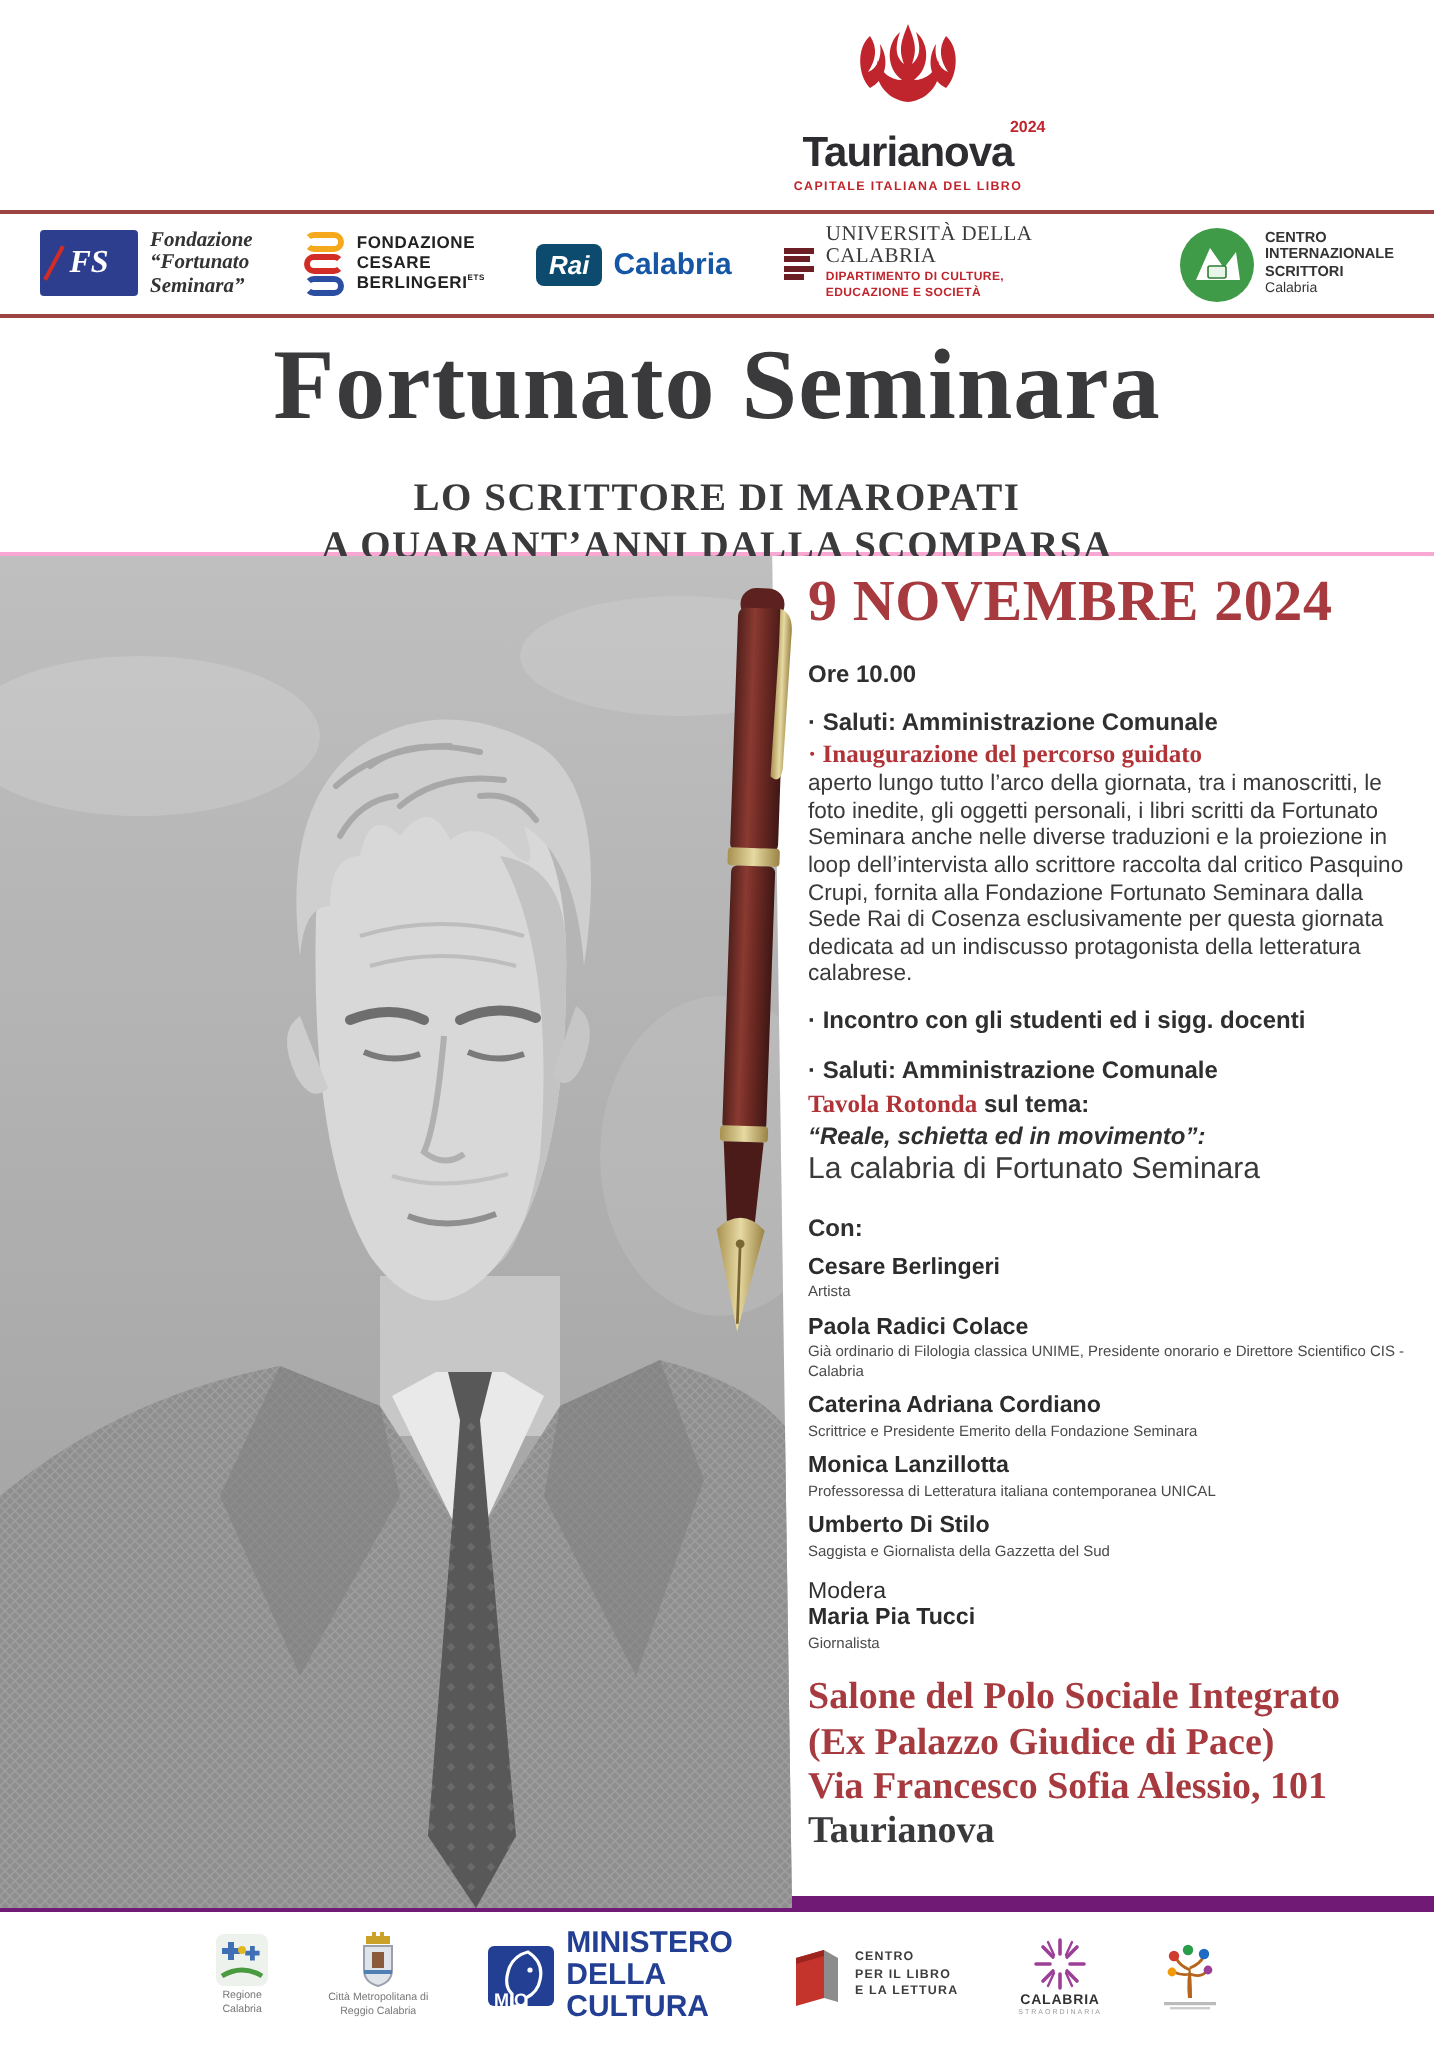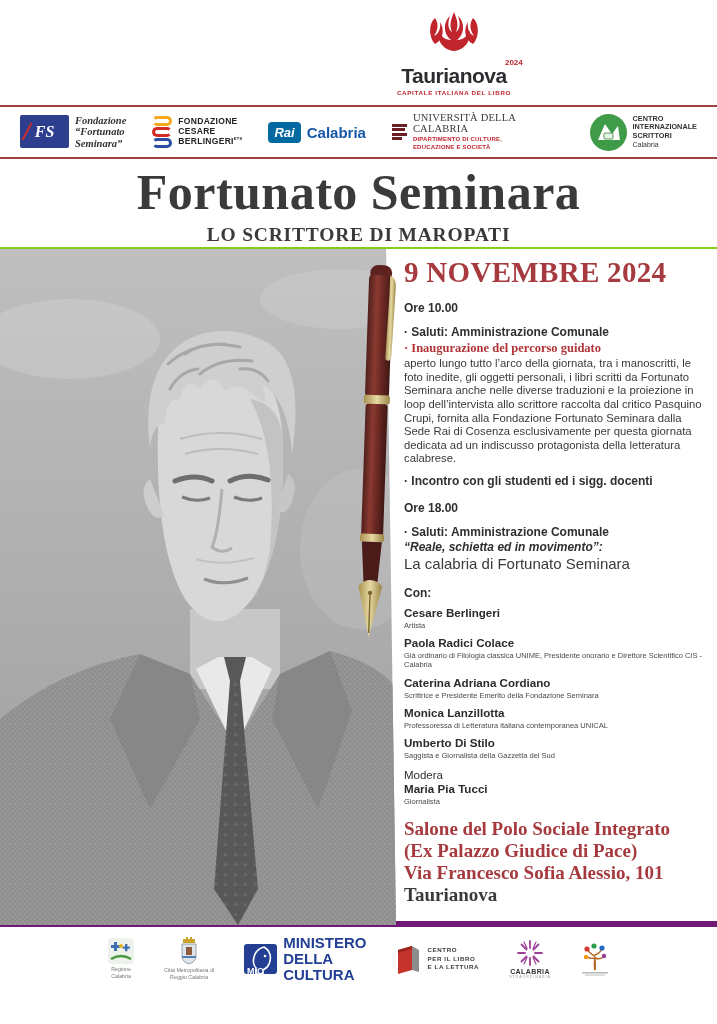--- a/index.html
+++ b/index.html
@@ -28,44 +28,44 @@
     background:#d22c26; transform:rotate(28deg); }
   .fs-text { font-family:"Liberation Serif", serif; font-style:italic; font-weight:bold;
     font-size:10.5px; color:#333; line-height:1.08; }
   .berl-icon { display:flex; flex-direction:column; gap:1px; }
   .berl-arc { width:20px; height:10px; border:3.2px solid; border-radius:6px; }
   .berl-arc.a1 { border-color:#f5a81c; border-left-color:transparent; }
   .berl-arc.a2 { border-color:#d22c26; border-right-color:transparent; }
   .berl-arc.a3 { border-color:#2b4ea2; border-left-color:transparent; }
   .berl-text { font-size:8.5px; font-weight:bold; color:#222; line-height:1.15; letter-spacing:.3px; }
   .berl-ets { font-size:4px; vertical-align:super; }
-  .rai-badge { background:#0369a1; color:#fff; font-weight:bold; font-style:italic;
+  .rai-badge { background:#0c4a6e; color:#fff; font-weight:bold; font-style:italic;
     font-size:13px; border-radius:4px; padding:3px 6px; }
   .rai-text { font-size:15px; font-weight:bold; color:#1557a6; }
   .uni-icon { display:flex; flex-direction:column; gap:1.5px; }
   .uni-icon span { display:block; height:3px; background:#6b1f24; }
   .uni-icon span:nth-child(1){ width:15px; } .uni-icon span:nth-child(2){ width:13px; }
   .uni-icon span:nth-child(3){ width:15px; } .uni-icon span:nth-child(4){ width:10px; }
   .uni-name { font-family:"Liberation Serif", serif; font-size:10.5px; color:#3a3a3a; letter-spacing:.2px; }
   .uni-dept { font-size:6px; font-weight:bold; color:#c0242c; line-height:1.3; margin-top:2px; letter-spacing:.2px; }
   .cis-circle { width:37px; height:37px; border-radius:50%; background:#3f9b48; position:relative; overflow:hidden; }
   .cis-text { font-size:7.3px; font-weight:bold; color:#333; line-height:1.2; }
   .cis-text .thin { font-weight:normal; font-size:7px; }
 
   
-  .title-band { height:90px; text-align:center; padding-top:8px; background:#fff;
-    border-bottom:2px solid #84cc16; }
+  .title-band { height:119px; text-align:center; padding-top:8px; background:#fff;
+    border-bottom:2px solid #f9a8d4; }
   .main-title { font-family:"Liberation Serif", serif; font-weight:bold; font-size:50px;
     color:#3a3a3c; line-height:1.02; letter-spacing:.5px; }
   .sub-title { font-family:"Liberation Serif", serif; font-weight:bold; font-size:19.5px;
     color:#3a3a3c; line-height:1.22; letter-spacing:.8px; }
-  .sub-title.first { margin-top:5px; }
+  .sub-title.first { margin-top:20px; }
 
   
-  .main-area { position:relative; height:678px; border-bottom:6px solid #701a75; background:#fff; }
+  .main-area { position:relative; height:678px; border-bottom:8px solid #701a75; background:#fff; }
   .photo-wrap { position:absolute; left:0; top:0; width:396px; height:676px; overflow:hidden;
     clip-path:polygon(0 0, 97.5% 0, 100% 100%, 0 100%); }
   .pen-wrap { position:absolute; left:348px; top:14px; width:54px; height:378px; transform:rotate(2deg); z-index:5; }
 
   .content-col { position:absolute; left:404px; top:0; width:303px; height:676px; overflow:hidden; }
   .ev-date { font-family:"Liberation Serif", serif; font-weight:bold; font-size:29px;
     color:#a63a3e; margin-top:7px; letter-spacing:.3px; }
   .time-label { font-size:12px; font-weight:bold; color:#2f2f2f; margin-top:12px; }
   .ev-line { font-size:12px; font-weight:bold; color:#2f2f2f; line-height:1.28; }
   .ev-line.red { color:#b03337; font-family:"Liberation Serif", serif; font-size:12.5px; }
@@ -172,20 +172,21 @@
         <div>INTERNAZIONALE</div>
         <div>SCRITTORI</div>
         <div class="thin">Calabria</div>
       </div>
     </div>
   </div>
 
   <div class="title-band">
     <h1 class="main-title">Fortunato Seminara</h1>
     <div class="sub-title first">LO SCRITTORE DI MAROPATI</div>
+    <div class="sub-title">A QUARANT’ANNI DALLA SCOMPARSA</div>
   </div>
 
   <div class="main-area">
 
     <div class="photo-wrap">
       <svg width="396" height="676" viewBox="0 0 396 676">
         <defs>
           <linearGradient id="sky" x1="0" y1="0" x2="0" y2="1">
             <stop offset="0" stop-color="#bfbfbf"></stop>
               <stop offset="0.5" stop-color="#aeaeae"></stop>
@@ -276,23 +277,25 @@
       <div class="ev-date">9 NOVEMBRE 2024</div>
 
       <div class="time-label">Ore 10.00</div>
       <div class="ev-list">
         <div class="ev-line">· Saluti: Amministrazione Comunale</div>
         <div class="ev-line red">· Inaugurazione del percorso guidato</div>
       </div>
       <div class="ev-desc">aperto lungo tutto l’arco della giornata, tra i manoscritti, le foto inedite, gli oggetti personali, i libri scritti da Fortunato Seminara anche nelle diverse traduzioni e la proiezione in loop dell’intervista allo scrittore raccolta dal critico Pasquino Crupi, fornita alla Fondazione Fortunato Seminara dalla Sede Rai di Cosenza esclusivamente per questa giornata dedicata ad un indiscusso protagonista della letteratura calabrese.</div>
       <div class="ev-line ev-single">· Incontro con gli studenti ed i sigg. docenti</div>
 
-      <div class="time-label">Ore 18.00</div>
       <div class="ev-list">
         <div class="ev-line">· Saluti: Amministrazione Comunale</div>
+      </div>
+      <div class="tavola-line">
+        <span class="tavola-red">Tavola Rotonda</span><span> sul tema:</span>
       </div>
       <div class="theme-line">“Reale, schietta ed in movimento”:</div>
       <div class="theme-sub">La calabria di Fortunato Seminara</div>
 
       <div class="con-label">Con:</div>
 
       <div class="speaker">
         <div class="speaker-name">Cesare Berlingeri</div>
         <div class="speaker-role">Artista</div>
       </div>

